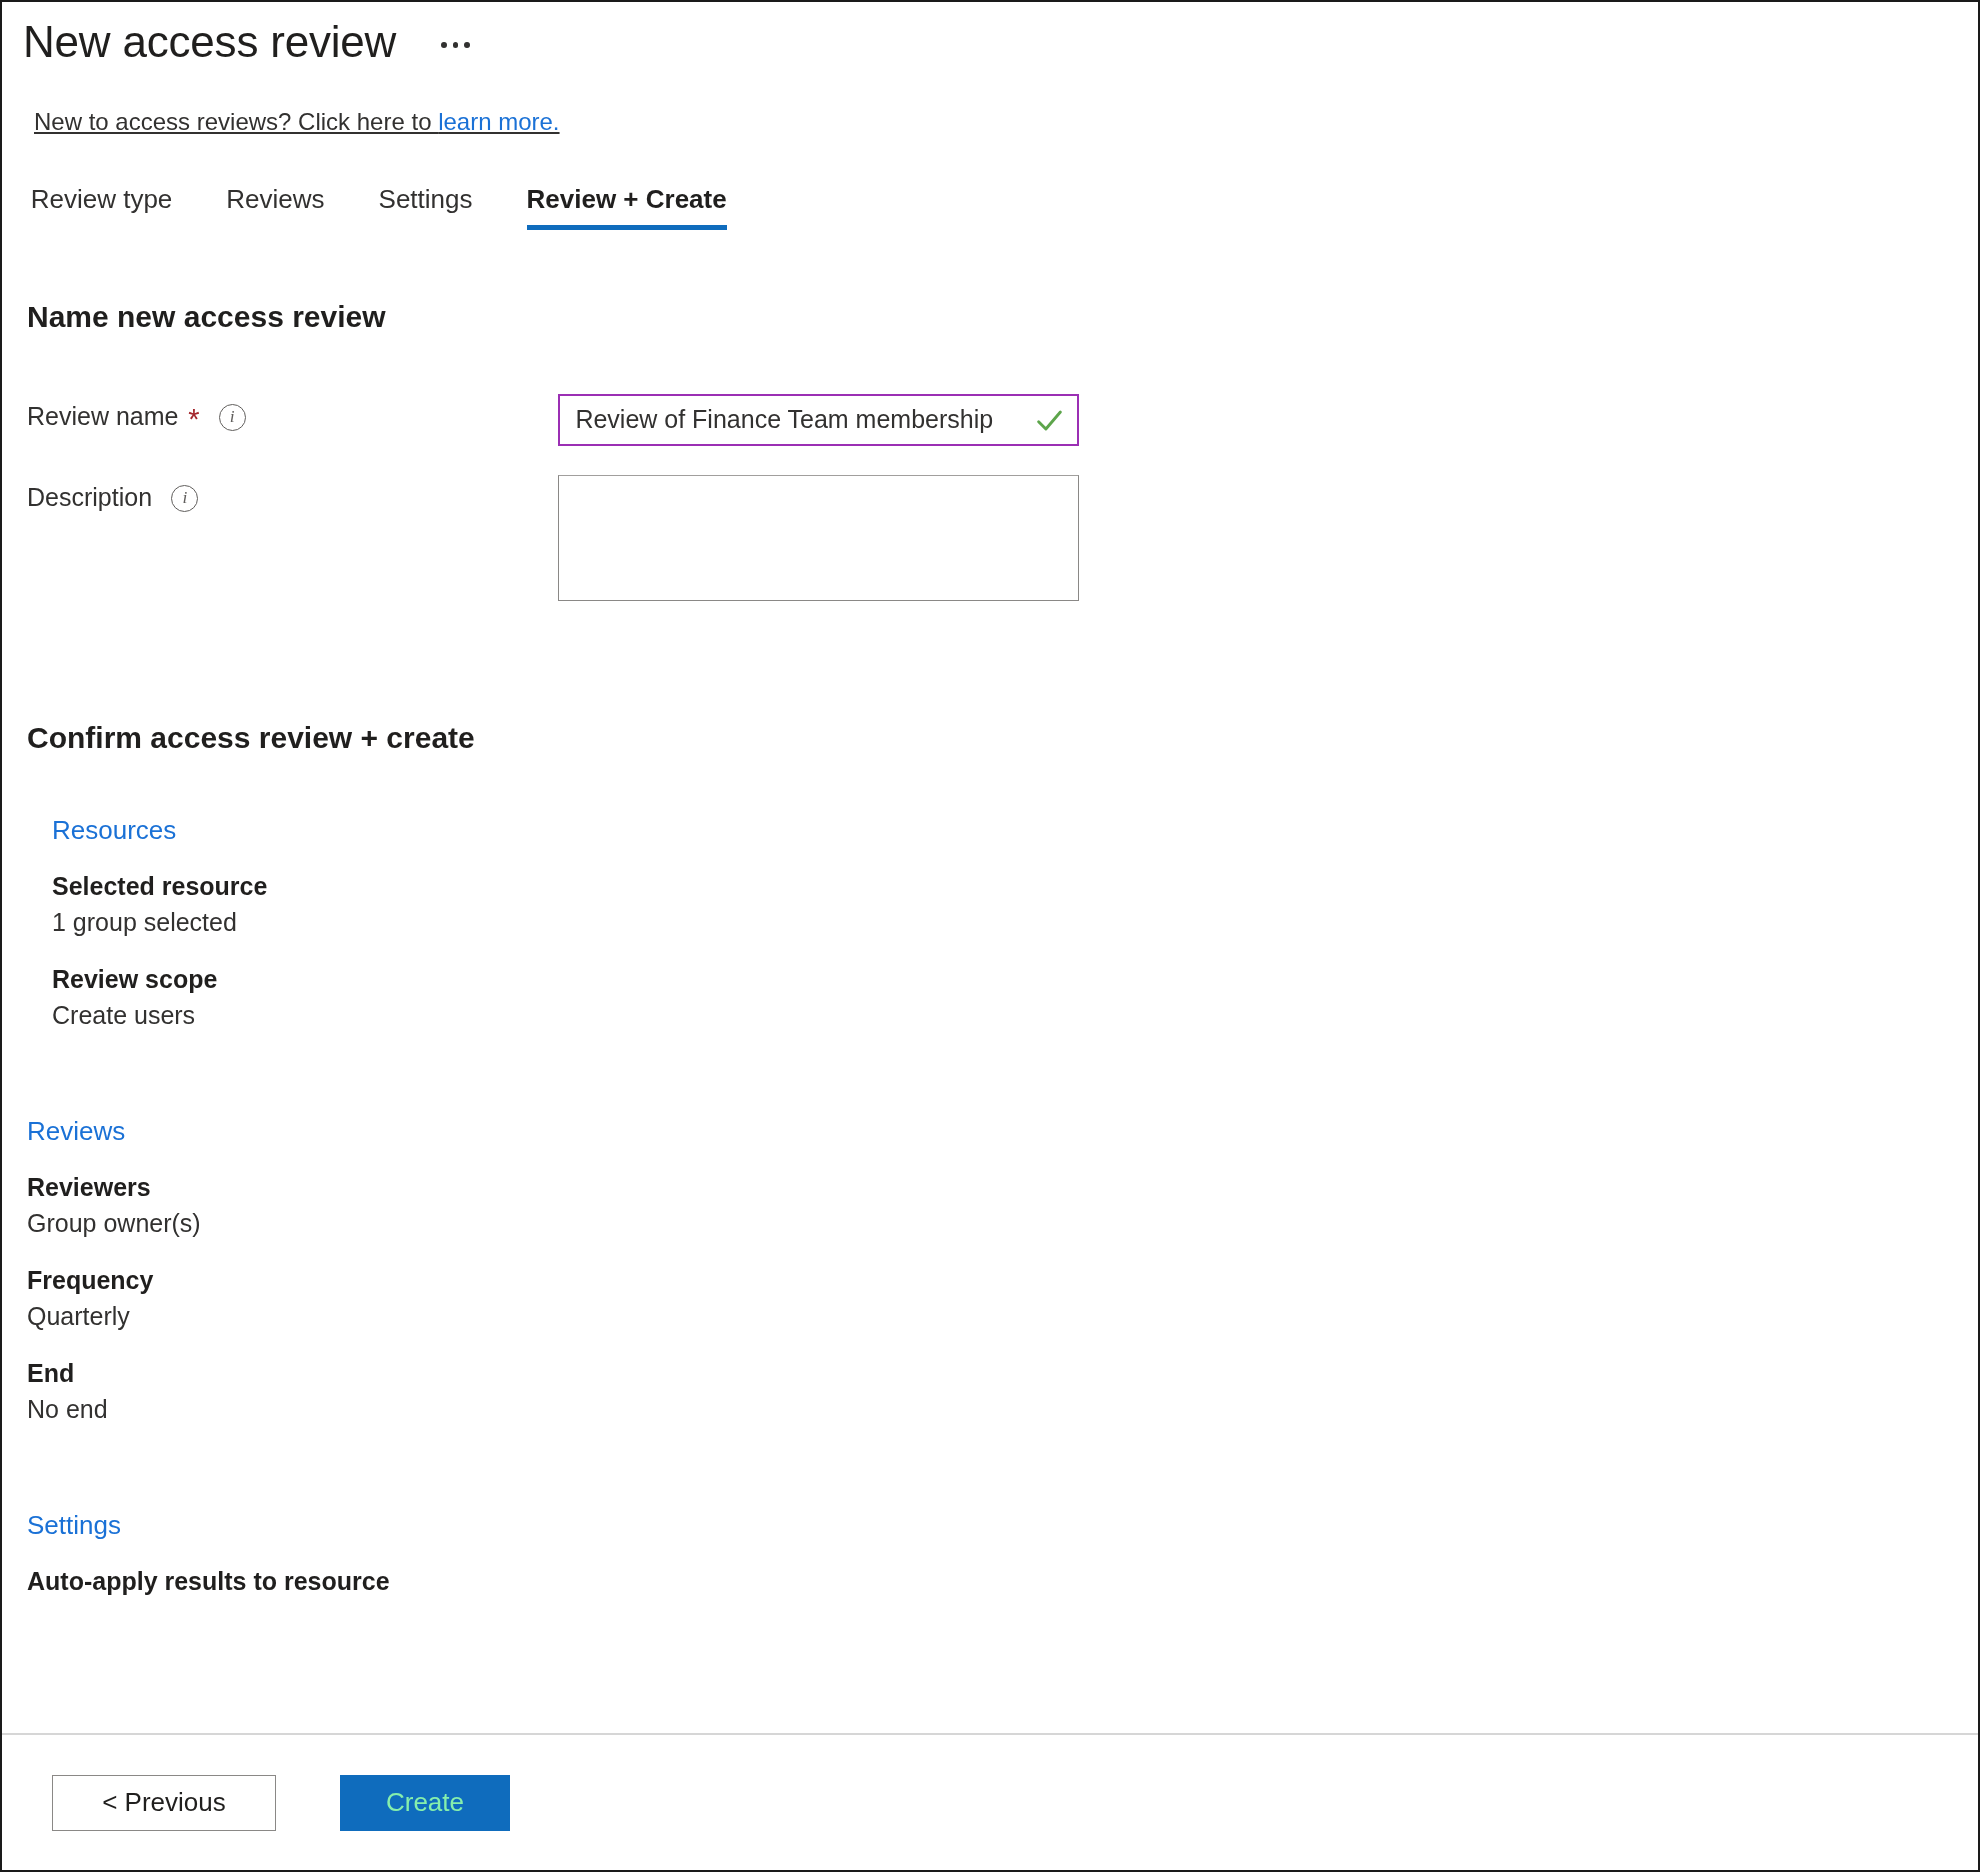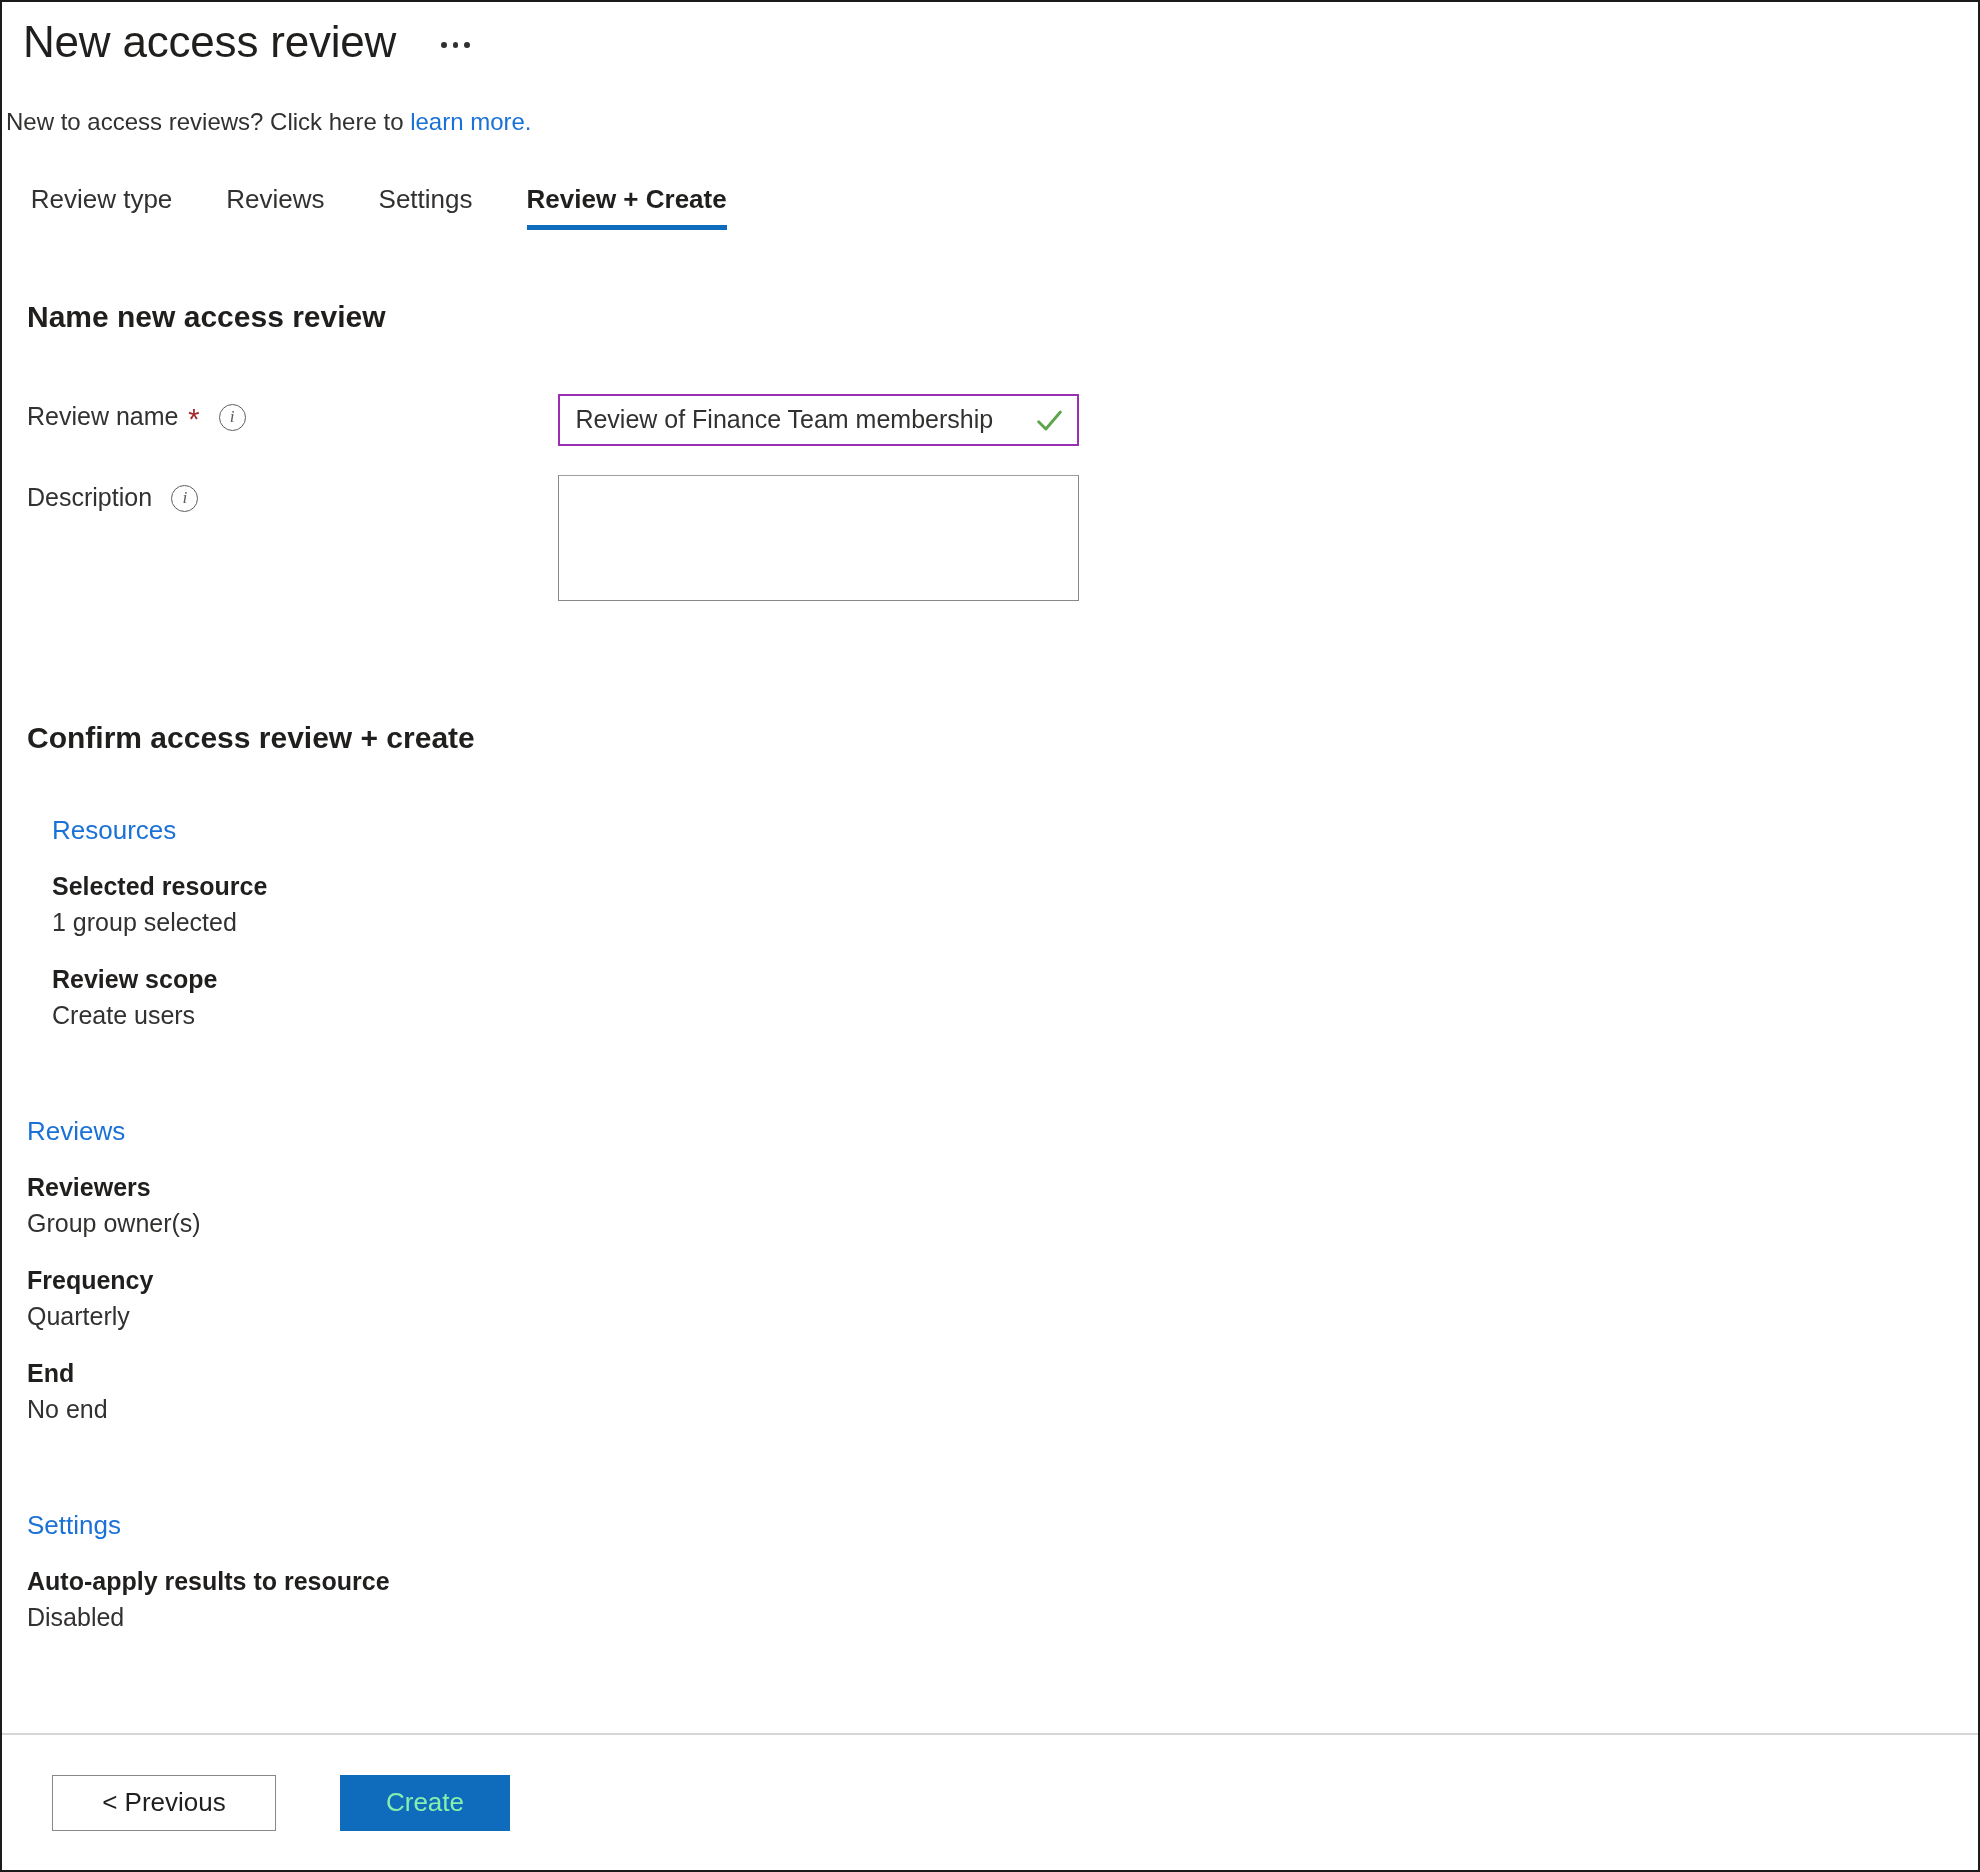--- a/index.html
+++ b/index.html
@@ -59,24 +59,25 @@
   .ellipsis-btn i {
     display: block;
     width: 5.8px;
     height: 5.8px;
     background: #323130;
     border-radius: 50%;
   }
 
   
   .learn-line {
-    padding: 39px 0 0 4px;
+    padding: 39px 0 0 32px;
     font-size: 24px;
     color: #323130;
     line-height: 1.3;
+    text-decoration: underline;
   }
   .learn-line a {
     color: #1a71d6;
     text-decoration: none;
   }
 
   
   .tabs {
     display: flex;
     align-items: flex-end;
@@ -344,21 +345,20 @@
       <div class="kv">
         <div class="kv-key">End</div>
         <div class="kv-val">No end</div>
       </div>
     </div>
 
     <div class="group group-settings">
       <a href="#" class="group-link">Settings</a>
       <div class="kv">
         <div class="kv-key">Auto-apply results to resource</div>
-        <div class="kv-val">Disabled</div>
       </div>
     </div>
 
   </div>
 
   <div class="footer">
     <button class="btn btn-secondary">&lt; Previous</button>
     <button class="btn btn-primary">Create</button>
   </div>
 

